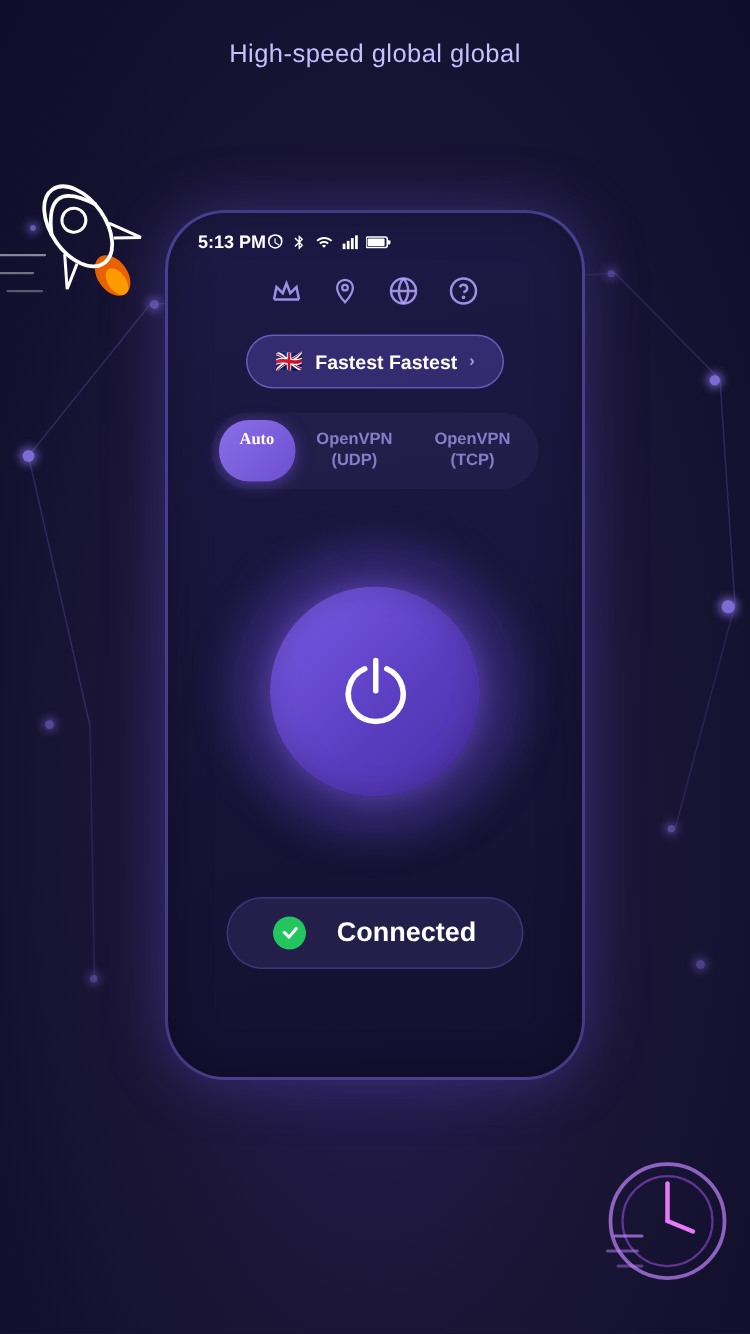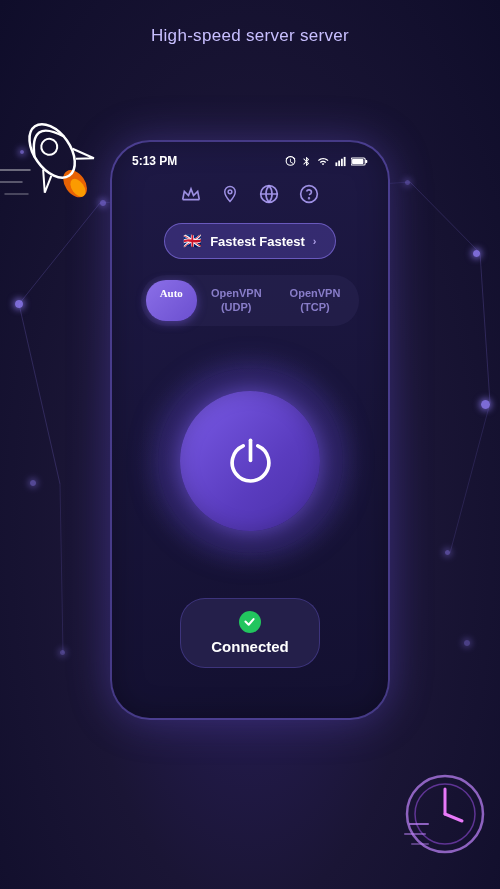--- a/index.html
+++ b/index.html
@@ -84,21 +84,21 @@
       border-radius: 40px;
       border: 2px solid rgba(120, 100, 220, 0.5);
       box-shadow: 0 0 40px rgba(100, 80, 200, 0.4), inset 0 0 30px rgba(0,0,0,0.3);
       z-index: 10;
       overflow: hidden;
     }
 
     
     .status-bar {
       display: flex;
-      justify-content: space-between;
+      justify-content: flex-start;
       align-items: center;
       padding: 12px 20px 6px;
       font-size: 11px;
       color: #ffffff;
     }
 
     .status-time {
       font-weight: 600;
       font-size: 12px;
     }
@@ -227,31 +227,30 @@
       width: 55px;
       height: 55px;
       color: #ffffff;
     }
 
     
     .connected-badge {
       display: flex;
       align-items: center;
       justify-content: center;
-      gap: 5px;
+      gap: 20px;
       background: rgba(40, 35, 80, 0.8);
       border: 1.5px solid rgba(100, 85, 200, 0.4);
       border-radius: 25px;
       padding: 12px 30px;
       margin: 22px auto 0;
       width: fit-content;
       color: #ffffff;
-      font-size: 15px;
+      font-size: 18px;
       font-weight: 600;
-      flex-direction: column;
     }
 
     .check-circle {
       width: 22px;
       height: 22px;
       border-radius: 50%;
       background: #22c55e;
       display: flex;
       align-items: center;
       justify-content: center;
@@ -324,21 +323,21 @@
       <circle cx="65" cy="55" r="8" fill="none" stroke="white" stroke-width="2"></circle>
     </g>
 
     <line x1="10" y1="80" x2="40" y2="80" stroke="rgba(255,255,255,0.5)" stroke-width="1.5" stroke-linecap="round"></line>
     <line x1="5" y1="92" x2="32" y2="92" stroke="rgba(255,255,255,0.4)" stroke-width="1.5" stroke-linecap="round"></line>
     <line x1="15" y1="104" x2="38" y2="104" stroke="rgba(255,255,255,0.3)" stroke-width="1.5" stroke-linecap="round"></line>
   </svg>
 </div>
 
 <div class="header-section">
-  <div class="sub-title">High-speed server server</div>
+  <div class="sub-title">High-speed global global</div>
 </div>
 
 <div class="phone-mockup">
 
   <div class="status-bar">
     <span class="status-time">5:13 PM</span>
     <div class="status-icons">
 
       <svg width="13" height="13" viewBox="0 0 24 24" fill="white">
           <path d="M12 2a9 9 0 100 18A9 9 0 0012 2zm0 16a7 7 0 110-14 7 7 0 010 14zm.5-11H11v6l5.25 3.15.75-1.23-4.5-2.67V7z"></path>

